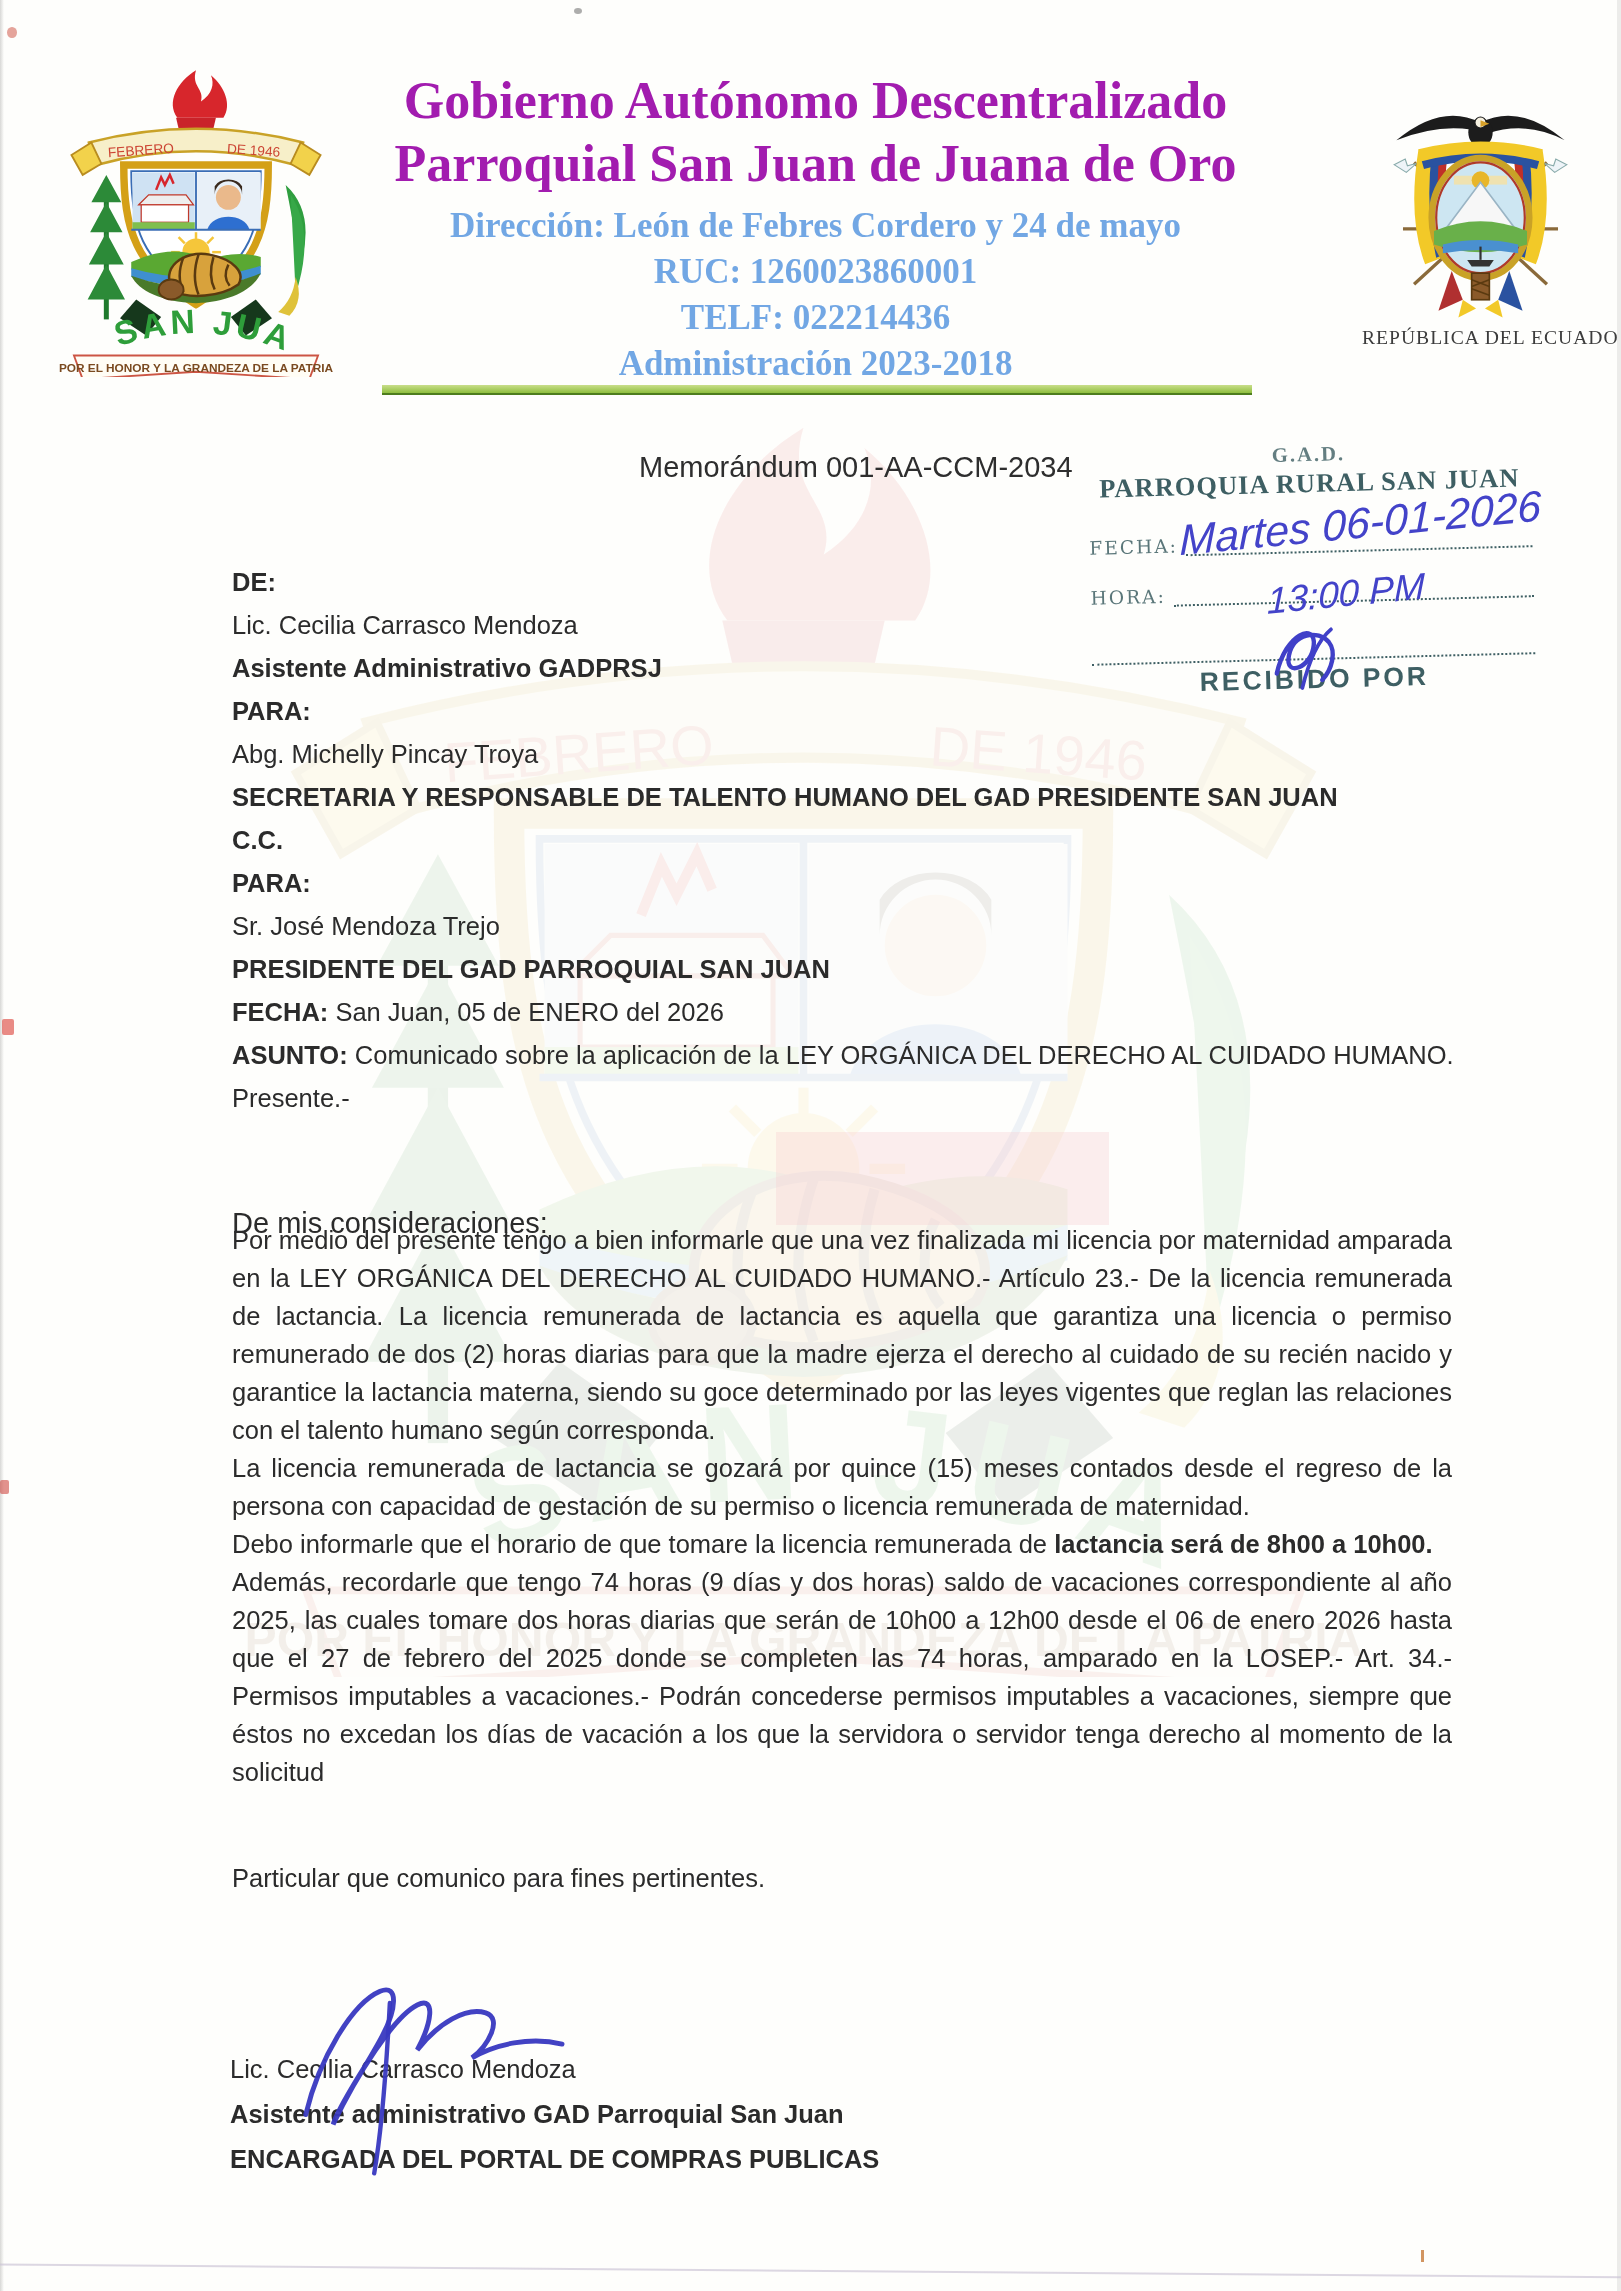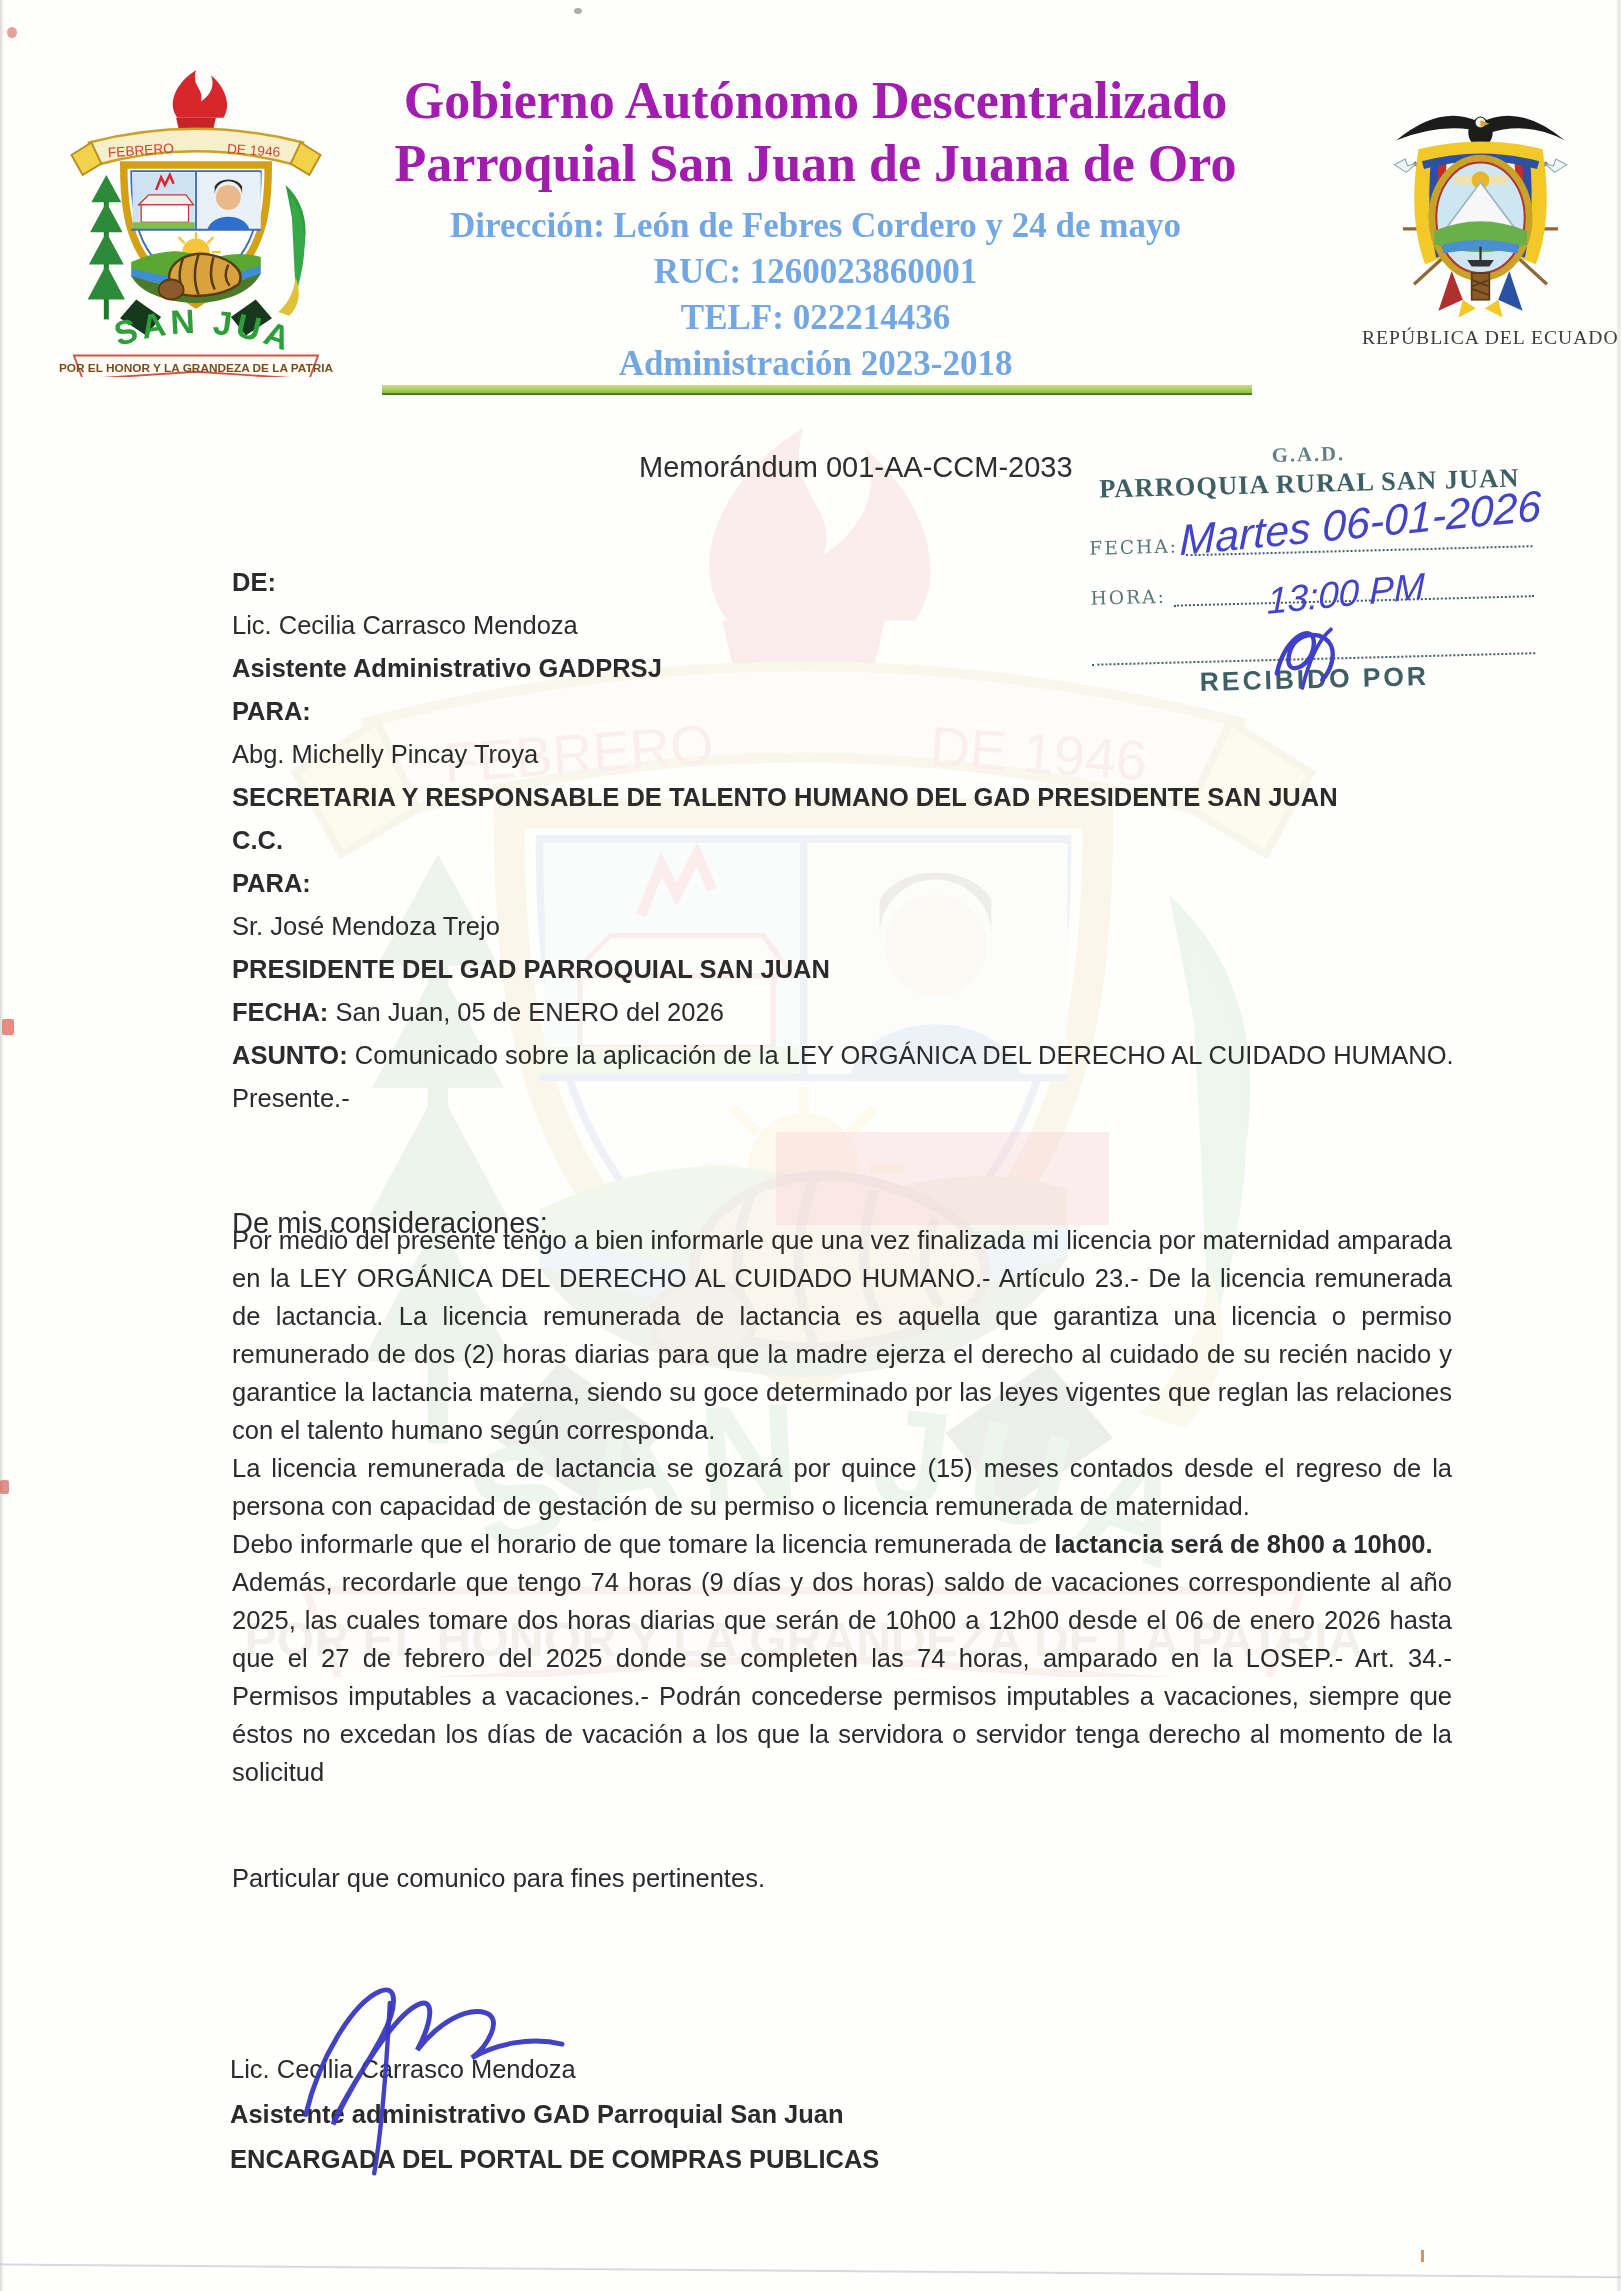--- a/index.html
+++ b/index.html
@@ -217,21 +217,21 @@
 
   <div class="seal-right">
     <svg viewBox="0 0 180 205">
         <use href="#seal-ecuador"></use>
       </svg>
     <div class="caption">REPÚBLICA DEL ECUADOR</div>
   </div>
 
   <div class="green-rule"></div>
 
-  <div class="memo-title">Memorándum 001-AA-CCM-2033</div>
+  <div class="memo-title">Memorándum 001-AA-CCM-2034</div>
 
   <div class="stamp">
     <div class="st-l1">G.A.D.</div>
     <div class="st-l2">PARROQUIA RURAL SAN JUAN</div>
     <div class="st-row">
       <span class="st-label">FECHA:</span>
       <span class="st-dots"></span>
     </div>
     <div class="st-row hora">
       <span class="st-label">HORA:</span>

